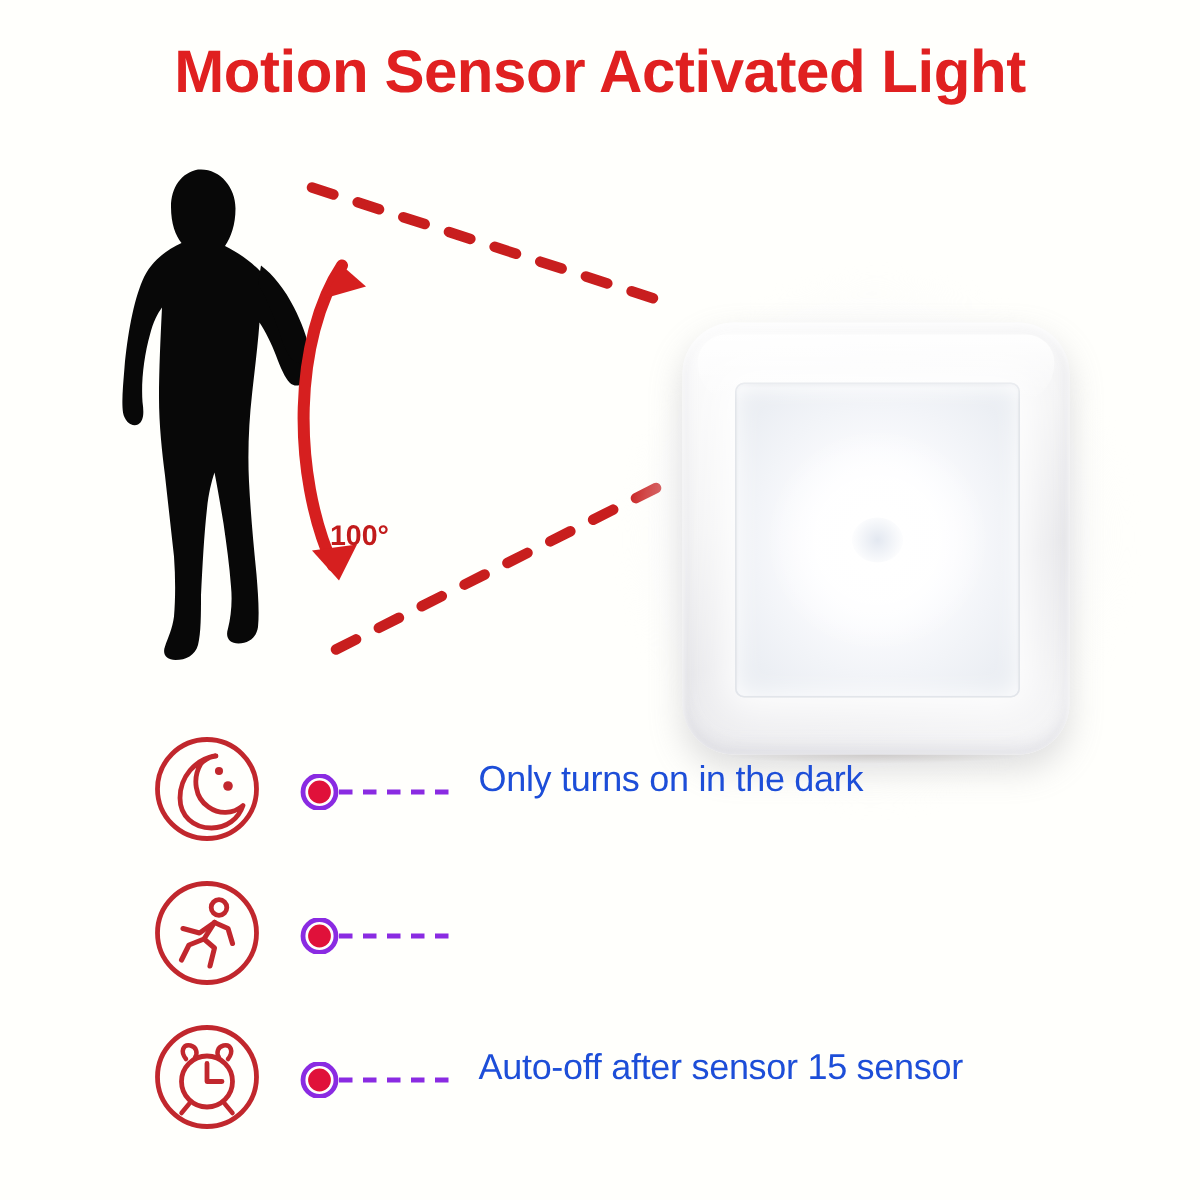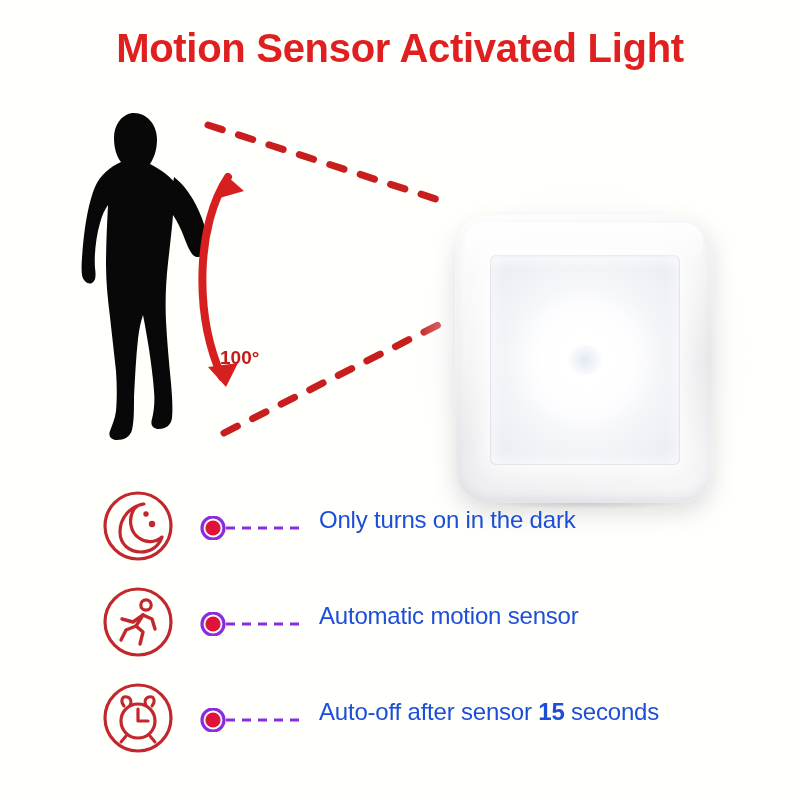--- a/index.html
+++ b/index.html
@@ -192,21 +192,21 @@
     position: absolute;
     left: 307px;
     top: 28px;
     font-size: 24px;
     color: #1d4ed8;
     white-space: nowrap;
     letter-spacing: -0.2px;
     margin-left: 12px;
   }
   .feature-text b {
-    font-weight: bold;
+    font-weight: normal;
     text-align: center;
   }
 </style>
 </head>
 <body>
 
 <div id="poster">
 
   <div class="title">Motion Sensor Activated Light</div>
 
@@ -289,39 +289,36 @@
         <path d="M43,31 L33,38 L22,35" fill="none" stroke="#c1272d" stroke-width="3.4" stroke-linecap="round" stroke-linejoin="round"></path>
         <path d="M43,31 L52,35 L55,45" fill="none" stroke="#c1272d" stroke-width="3.4" stroke-linecap="round" stroke-linejoin="round"></path>
         <path d="M43,31 L36,42 L43,48 L40,60" fill="none" stroke="#c1272d" stroke-width="3.4" stroke-linecap="round" stroke-linejoin="round"></path>
         <path d="M36,42 L26,46 L21,56" fill="none" stroke="#c1272d" stroke-width="3.4" stroke-linecap="round" stroke-linejoin="round"></path>
       </svg>
       <svg class="connector" viewBox="0 0 104 24">
         <circle cx="13" cy="12" r="11" fill="none" stroke="#8a2be2" stroke-width="3.2"></circle>
         <circle cx="13" cy="12" r="7.6" fill="#e0113a"></circle>
         <line x1="26" y1="12" x2="100" y2="12" stroke="#8a2be2" stroke-width="3.2" stroke-linecap="butt" stroke-dasharray="9 7"></line>
       </svg>
-      <div class="feature-text">
-        <span>Automatic motion sensor</span>
-      </div>
     </div>
 
     <div class="feature-row">
       <svg class="feature-icon" viewBox="0 0 76 76">
         <circle cx="38" cy="38" r="33" fill="none" stroke="#c1272d" stroke-width="3.2"></circle>
         <circle cx="38" cy="41" r="17" fill="none" stroke="#c1272d" stroke-width="3.2"></circle>
         <path d="M24,26 C20,21 22,16 27,17 C31,18 32,22 30,25" fill="none" stroke="#c1272d" stroke-width="3" stroke-linecap="round"></path>
         <path d="M52,26 C56,21 54,16 49,17 C45,18 44,22 46,25" fill="none" stroke="#c1272d" stroke-width="3" stroke-linecap="round"></path>
         <path d="M26,56 L21,62" fill="none" stroke="#c1272d" stroke-width="3" stroke-linecap="round"></path>
         <path d="M50,56 L55,62" fill="none" stroke="#c1272d" stroke-width="3" stroke-linecap="round"></path>
         <path d="M38,29 L38,41 L48,41" fill="none" stroke="#c1272d" stroke-width="3.2" stroke-linecap="round" stroke-linejoin="round"></path>
       </svg>
       <svg class="connector" viewBox="0 0 104 24">
         <circle cx="13" cy="12" r="11" fill="none" stroke="#8a2be2" stroke-width="3.2"></circle>
         <circle cx="13" cy="12" r="7.6" fill="#e0113a"></circle>
         <line x1="26" y1="12" x2="100" y2="12" stroke="#8a2be2" stroke-width="3.2" stroke-linecap="butt" stroke-dasharray="9 7"></line>
       </svg>
       <div class="feature-text">
-        <span>Auto-off after sensor </span><b>15</b><span> seconds</span>
+        <span>Auto-off after sensor </span><b>15</b><span> sensor</span>
       </div>
     </div>
 
   </div>
 </div>
 
 </body></html>

